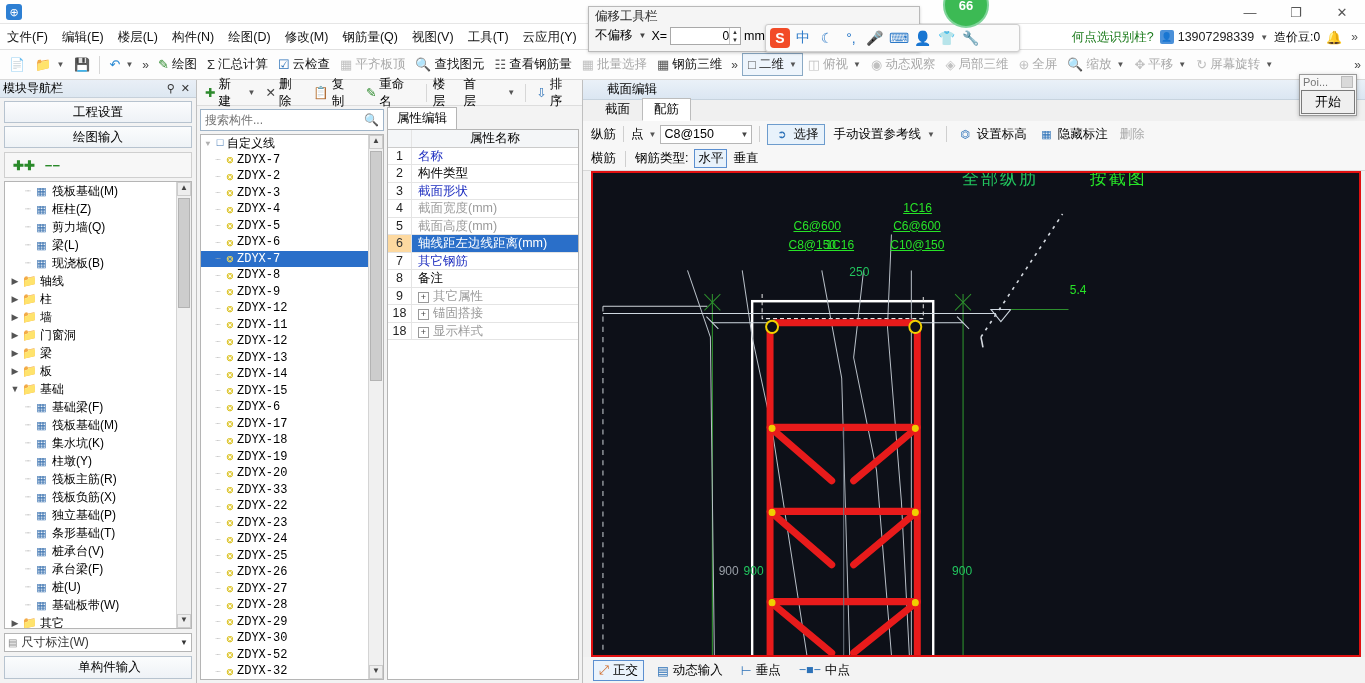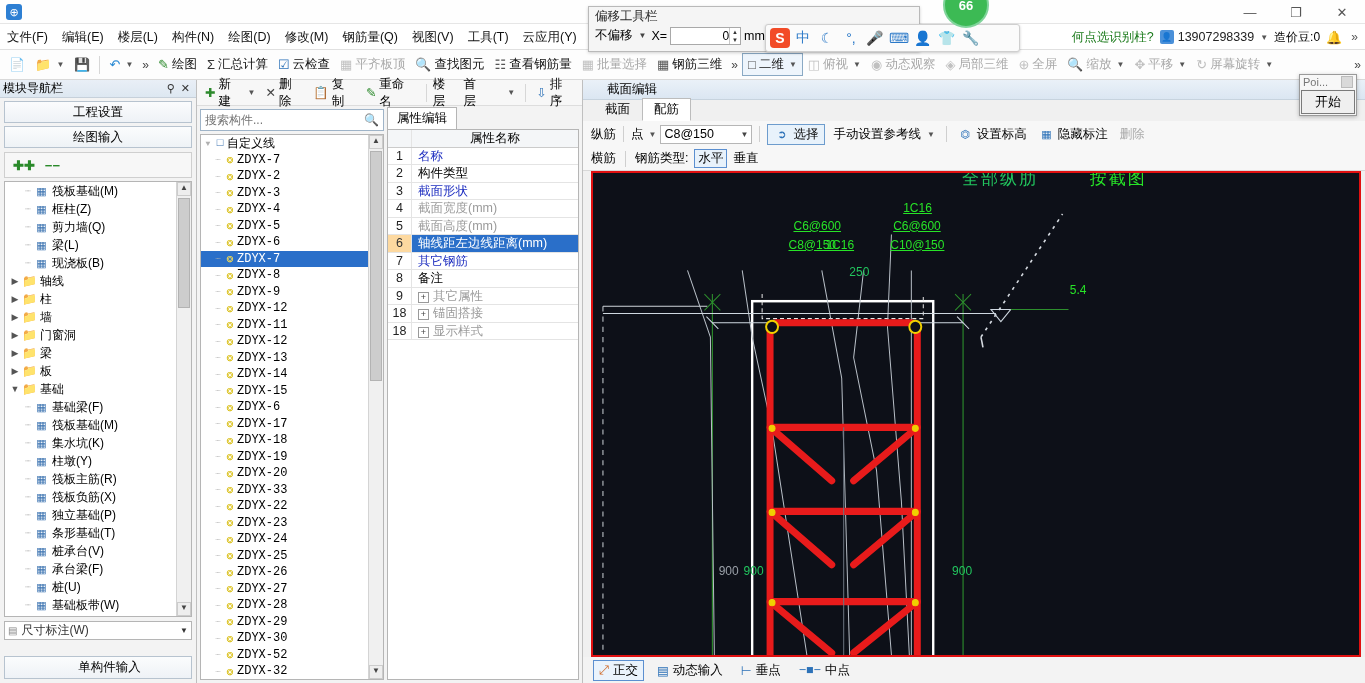--- a/index.html
+++ b/index.html
@@ -132,21 +132,21 @@
   .folder { color:#e0a300; font-size:12px; }
   .tlbl { padding-left:2px; }
   .vscroll { position:absolute; right:0; top:0; bottom:0; width:15px; background:#f0f0f0;
     border-left:1px solid #d4d4d4; }
   .vscroll .ar { height:14px; text-align:center; font-size:8px; color:#444; background:#eee;
     border:1px solid #ccc; }
   .vscroll .th { position:absolute; left:1px; right:1px; background:#cdcdcd; border:1px solid #b3b3b3; }
   .nav-combo { margin:2px 4px; height:19px; border:1px solid #b5b5b5; background:#fff;
     display:flex; align-items:center; padding:0 3px; font-size:12px; color:#333; }
   .nav-combo .dd2 { margin-left:auto; font-size:8px; }
-  .nav-foot { margin:14px 4px 4px; height:23px; background:linear-gradient(#fbfcfd,#eef2f6);
+  .nav-foot { margin:2px 4px 4px; height:23px; background:linear-gradient(#fbfcfd,#eef2f6);
     border:1px solid #b7c3cf; display:flex; align-items:center; justify-content:center; font-size:12.5px;padding-left:23px; }
 
   
   .midpane { width:386px; background:#f3f3f3; border-right:1px solid #bfbfbf;
     display:flex; flex-direction:column; }
   .mid-toolbar { height:26px; display:flex; align-items:center; gap:2px; padding:0 4px;
     background:#f7f7f7; border-bottom:1px solid #ddd; }
   .mtb { display:flex; align-items:center; gap:3px; font-size:12.5px; padding:1px 4px; }
   .mid-body { flex:1; display:flex; min-height:0; }
   .complist { width:190px; display:flex; flex-direction:column; padding:3px; }

